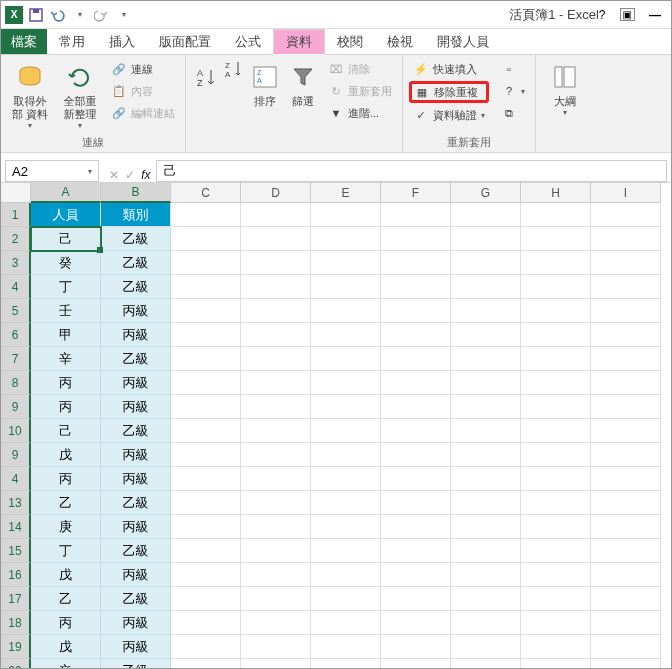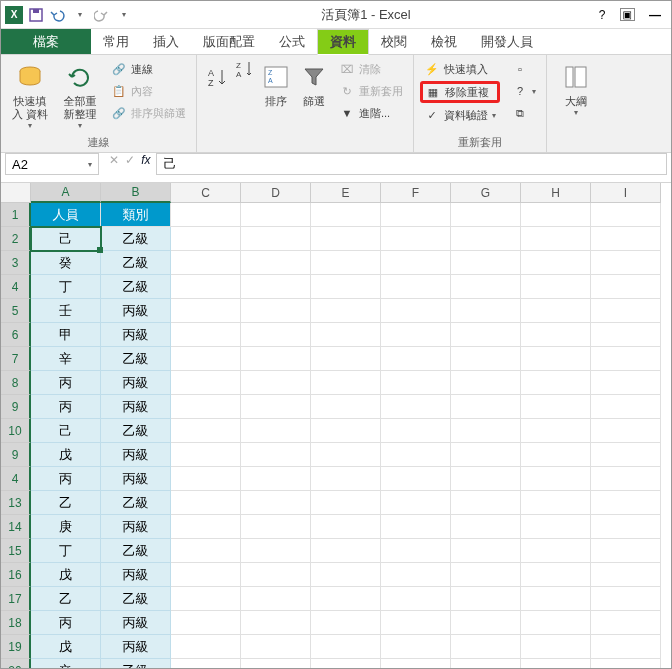--- a/index.html
+++ b/index.html
@@ -1,42 +1,42 @@
 <!DOCTYPE html>
 <html><head>
 <meta charset="utf-8">
 <style>
 * { box-sizing: border-box; margin: 0; padding: 0; }
 body { font-family: "Microsoft JhengHei", "SimSun", Arial, sans-serif; font-size: 12px; background: #fff; width: 672px; height: 669px; overflow: hidden; border: 1px solid #999; }
 .titlebar { background: #fff; height: 28px; display: flex; align-items: center; padding: 0 4px; border-bottom: 1px solid #ddd; }
 .qat { display: flex; gap: 4px; align-items: center; }
 .qat-icon { width: 18px; height: 18px; display: flex; align-items: center; justify-content: center; cursor: pointer; }
 .excel-logo { width: 18px; height: 18px; background: #217346; color: #fff; font-size: 10px; font-weight: bold; display: flex; align-items: center; justify-content: center; }
-.title-text { flex: 1; text-align: center; font-size: 13px; color: #444; }
+.title-text { flex: 1; text-align: right; font-size: 13px; color: #444; }
 .win-controls { display: flex; gap: 14px; align-items: center; padding-right: 6px; }
 
 .menubar { display: flex; height: 26px; background: #fff; border-bottom: 1px solid #d4d4d4; align-items: stretch; }
 .menu-item { padding: 4px 12px; font-size: 13px; display: flex; align-items: center; cursor: pointer; color: #444; }
-.menu-item.file { background: #217346; color: #fff; padding: 4px 32px; }
-.menu-item.active { background: #84cc16; border: 1px solid #d4d4d4; border-bottom: 1px solid #fff; margin-bottom: -1px; font-weight: bold; }
+.menu-item.file { background: #217346; color: #fff; padding: 4px 10px; }
+.menu-item.active { background: #f9a8d4; border: 1px solid #d4d4d4; border-bottom: 1px solid #fff; margin-bottom: -1px; }
 
 .ribbon { height: 98px; background: #f1f1f1; display: flex; border-bottom: 1px solid #d4d4d4; }
 .ribbon-group { border-right: 1px solid #d4d4d4; padding: 4px 6px 2px; display: flex; flex-direction: column; }
 .ribbon-group-body { flex: 1; display: flex; align-items: flex-start; gap: 4px; }
 .ribbon-group-label { font-size: 11px; text-align: center; color: #666; padding-top: 2px; }
 .big-btn { display: flex; flex-direction: column; align-items: center; width: 46px; cursor: pointer; padding: 2px; }
 .big-icon { width: 32px; height: 32px; display: flex; align-items: center; justify-content: center; margin-bottom: 2px; }
 .big-btn-label { font-size: 11px; text-align: center; line-height: 1.2; color: #444; }
 .small-btn-col { display: flex; flex-direction: column; gap: 2px; }
 .small-btn { display: flex; align-items: center; gap: 4px; padding: 2px 4px; cursor: pointer; font-size: 11px; color: #444; }
 .small-btn.disabled { color: #aaa; }
 .small-icon { width: 16px; height: 16px; display: inline-flex; align-items: center; justify-content: center; flex-shrink: 0; }
 .red-highlight { border: 3px solid #e22; border-radius: 3px; padding: 0 2px; }
 
-.namebox-row { height: 30px; display: flex; align-items: flex-start; border-bottom: 1px solid #d4d4d4; background: #fff; }
+.namebox-row { height: 30px; display: flex; align-items: flex-end; border-bottom: 1px solid #d4d4d4; background: #fff; }
 .name-box { width: 94px; height: 22px; border: 1px solid #ccc; margin: 0 4px; font-size: 13px; padding: 2px 6px; display: flex; align-items: center; justify-content: space-between; background: #fff; }
 .fx-icons { display: flex; gap: 6px; padding: 0 6px; align-items: center; }
 .formula-bar { flex: 1; height: 22px; border: 1px solid #ccc; margin-right: 4px; padding: 2px 6px; font-size: 13px; display: flex; align-items: center; background: #fff; }
 
 .sheet-area { display: flex; height: calc(669px - 28px - 26px - 98px - 30px); }
 .corner { width: 30px; height: 20px; background: #f3f3f3; border-right: 1px solid #ccc; border-bottom: 1px solid #ccc; }
 .col-headers { display: flex; height: 20px; }
 .col-h { border-right: 1px solid #ccc; border-bottom: 1px solid #ccc; background: #f3f3f3; text-align: center; font-size: 12px; color: #555; display: flex; align-items: center; justify-content: center; }
 .col-h.sel { background: #d6d6d6; color: #217346; border-bottom: 2px solid #217346; }
 .row-headers { display: flex; flex-direction: column; }
@@ -104,21 +104,21 @@
 <div class="ribbon">
   <div class="ribbon-group">
     <div class="ribbon-group-body">
       <div class="big-btn">
         <div class="big-icon">
             <svg width="28" height="28">
               <ellipse cx="14" cy="8" rx="10" ry="4" fill="#f6c552" stroke="#c89030"></ellipse>
               <path d="M4 8 V18 A10 4 0 0 0 24 18 V8" fill="#f6c552" stroke="#c89030"></path>
             </svg>
           </div>
-        <div class="big-btn-label">快速填入
+        <div class="big-btn-label">取得外部
 資料</div>
         <div class="dd">▾</div>
       </div>
       <div class="big-btn">
         <div class="big-icon">
             <svg width="28" height="28">
               <path d="M6 14 A8 8 0 1 1 8 20 M6 14 L3 11 M6 14 L9 12" fill="none" stroke="#217346" stroke-width="2"></path>
             </svg>
           </div>
         <div class="big-btn-label">全部重新整理</div>
@@ -128,21 +128,21 @@
         <div class="small-btn">
             <span class="small-icon">🔗</span>
             <span>連線</span>
           </div>
         <div class="small-btn disabled">
             <span class="small-icon">📋</span>
             <span>內容</span>
           </div>
         <div class="small-btn disabled">
             <span class="small-icon">🔗</span>
-            <span>排序與篩選</span>
+            <span>編輯連結</span>
           </div>
       </div>
     </div>
     <div class="ribbon-group-label">連線</div>
   </div>
 
   <div class="ribbon-group">
     <div class="ribbon-group-body">
       <div class="big-btn" style="width:28px">
         <div class="big-icon">

